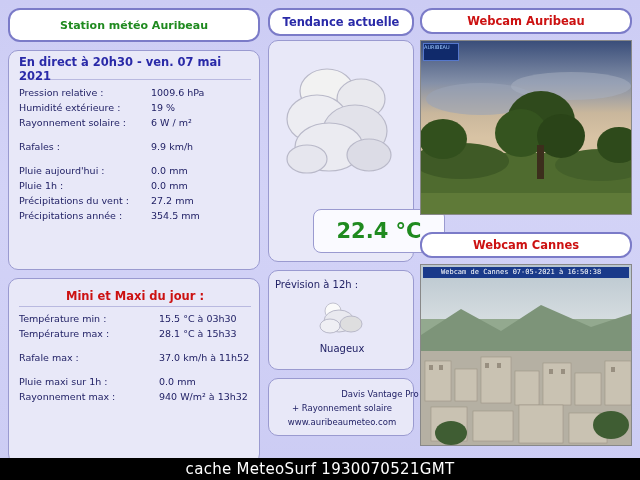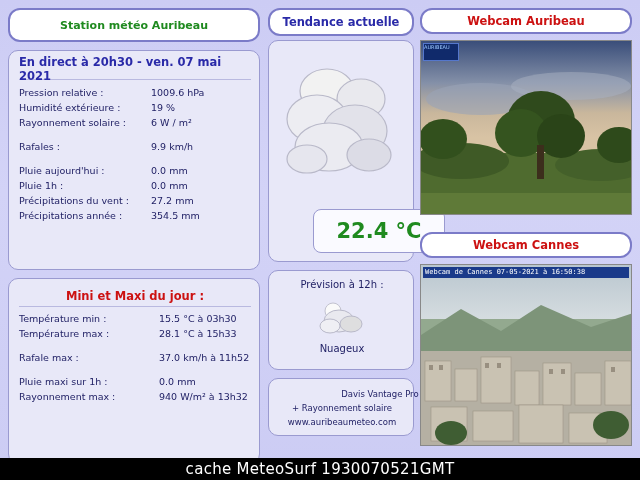--- a/index.html
+++ b/index.html
@@ -65,21 +65,21 @@
   #tendance-panel{left:268px;top:40px;width:146px;height:222px;}
   #cloud-wrap{position:absolute;left:0;top:6px;width:146px;height:150px;}
   #temp-box{
     position:absolute;left:8px;top:168px;width:130px;height:42px;
     background:#fafaff;border:1px solid #9a9ad0;border-radius:8px;
     display:flex;align-items:center;justify-content:center;
     color:#1f8a1f;font-size:21px;font-weight:bold;margin-left:36px;
   }
   #prevision-panel{left:268px;top:270px;width:146px;height:100px;}
   #prev-title{
-    position:absolute;left:0;top:8px;width:146px;text-align:center;
+    position:absolute;left:6px;top:8px;width:146px;
     font-size:10px;color:#222266;
   }
   #prev-icon{position:absolute;left:48px;top:26px;width:50px;height:42px;}
   #prev-label{position:absolute;left:0;top:72px;width:146px;text-align:center;font-size:10px;color:#222266;}
 
   #station-info{left:268px;top:378px;width:146px;height:58px;}
   #station-info .line{position:absolute;left:0;width:146px;text-align:center;font-size:8.5px;color:#222266;}
   #si1{top:10px;padding-left:42px;} #si2{top:24px;} #si3{top:38px;}
 
   
@@ -96,21 +96,21 @@
   }
   #title-webcam-cannes{left:420px;top:232px;width:212px;height:26px;font-size:11.5px;align-items:center;}
   #webcam-cannes{
     position:absolute;left:420px;top:264px;width:212px;height:182px;
     border:1px solid #888;box-sizing:border-box;overflow:hidden;
     background:linear-gradient(180deg,#b9c7cf 0%,#cfd8dc 18%,#9fb3a3 34%,#8aa08c 50%,#b6b2a6 70%,#c8c2b4 100%);
   }
   #cannes-caption{
     position:absolute;left:2px;top:2px;right:2px;height:11px;
     background:#1a3a8a;color:#ffffff;font-size:7px;line-height:11px;
-    padding-left:2px;white-space:nowrap;overflow:hidden;
+    padding-left:18px;white-space:nowrap;overflow:hidden;
     font-family:"DejaVu Sans Mono", monospace;
   }
   
   #footer{
     position:absolute;left:0;top:458px;width:640px;height:22px;
     background:#000000;color:#ffffff;
     display:flex;align-items:center;justify-content:center;
     font-size:15px;letter-spacing:.3px;
   }
 </style>

